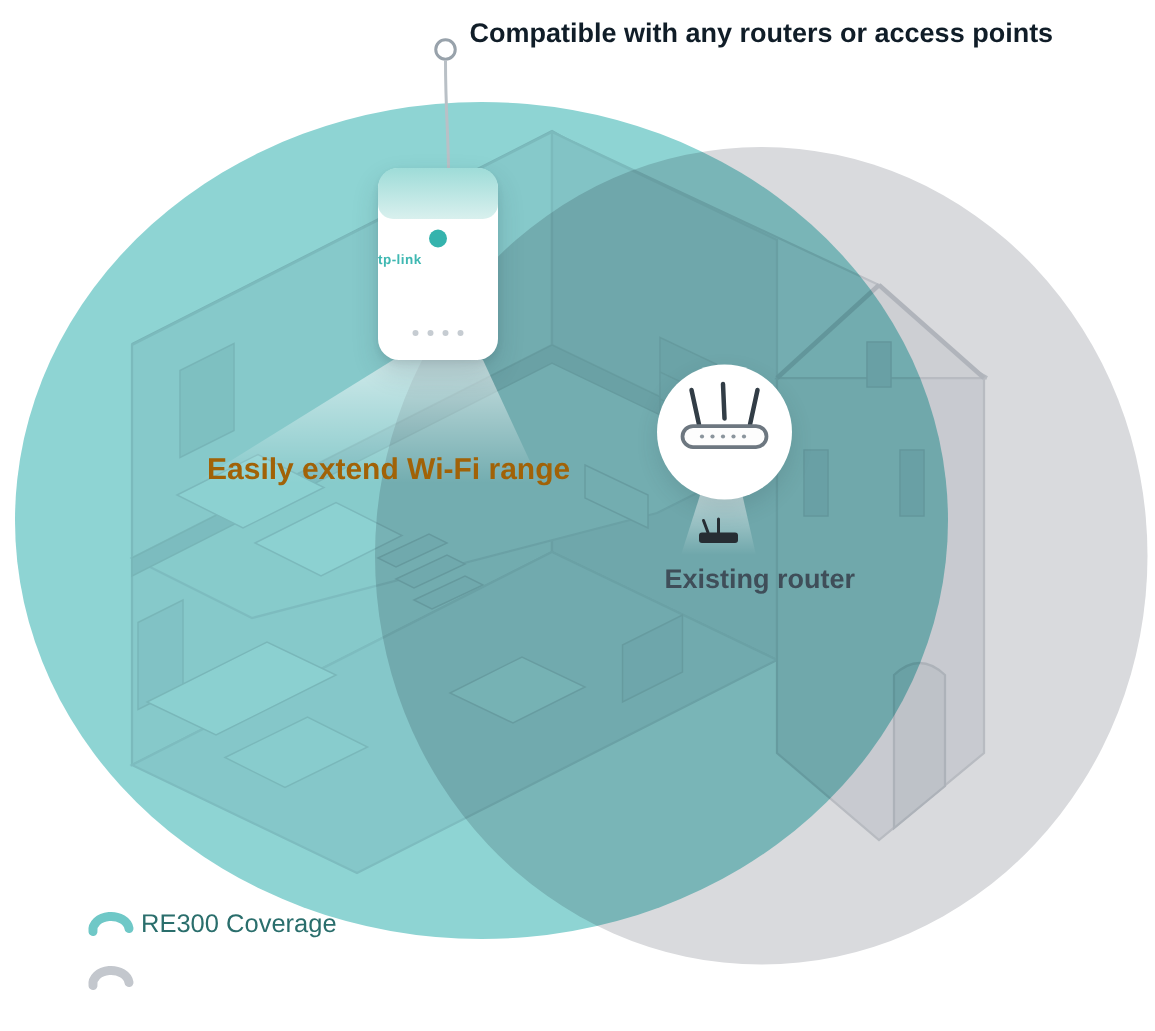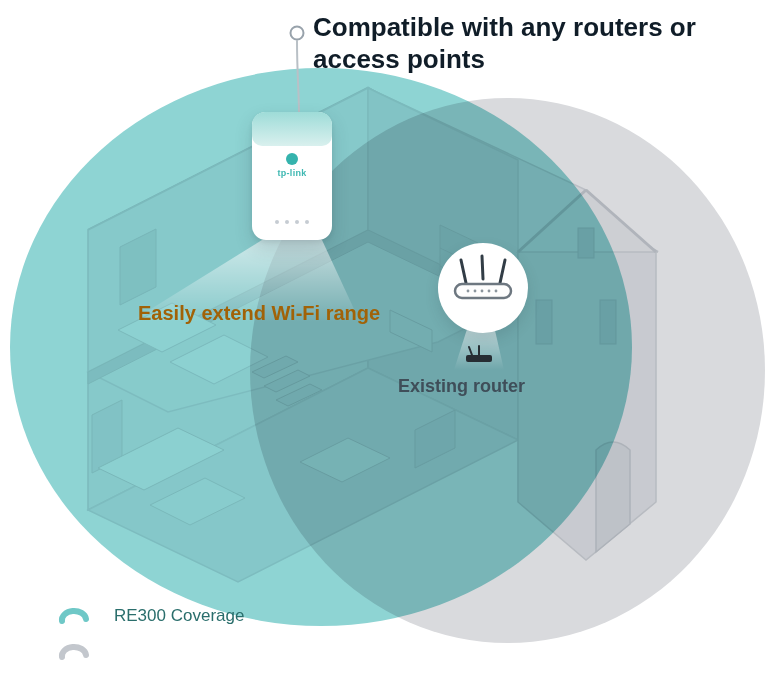--- a/index.html
+++ b/index.html
@@ -22,52 +22,52 @@
     box-shadow:0 8px 18px rgba(40,60,70,.18), 0 2px 4px rgba(40,60,70,.10);
   }
   #device .dev-top{
     height:34px;border-radius:13px 13px 10px 10px;
     background:linear-gradient(180deg,#9edcd8 0%,#d9f0ee 100%);
   }
   #device .logo-dot{
     width:12px;height:12px;border-radius:50%;background:#35b3ad;margin:7px auto 3px auto;
   }
   #device .brand{
-    text-align:center;color:#3fb8b2;font-size:9px;font-weight:bold;letter-spacing:.3px;
+    color:#3fb8b2;font-size:9px;font-weight:bold;letter-spacing:.3px;
   }
   #device .leds{
     position:absolute;bottom:16px;left:0;width:100%;
     display:flex;justify-content:center;gap:6px;
   }
   #device .leds i{width:4px;height:4px;border-radius:50%;background:#c6ccd2;}
   
   #connector{position:absolute;left:288px;top:24px;z-index:4;}
   
   #title{
     position:absolute;left:313px;top:12px;width:400px;z-index:5;
-    color:#101d28;font-size:26px;font-weight:bold;line-height:1.22;
+    color:#101d28;font-size:18px;font-weight:bold;line-height:1.22;
   }
   #extend-label{
     position:absolute;left:138px;top:302px;z-index:5;
     color:#a16207;font-size:20px;font-weight:bold;
   }
   #existing-router-label{
-    position:absolute;left:398px;top:376px;width:172px;text-align:left;z-index:5;
+    position:absolute;left:398px;top:376px;width:172px;text-align:right;z-index:5;
     color:#3f4e59;font-size:18px;font-weight:bold;
   }
   
   #router-bubble{
     position:absolute;left:438px;top:243px;width:90px;height:90px;z-index:4;
     background:#ffffff;border-radius:50%;
     box-shadow:0 6px 14px rgba(40,60,70,.15);
   }
   #floor-router{position:absolute;left:462px;top:344px;z-index:4;}
   
   .legend-item{
-    position:absolute;left:58px;display:flex;align-items:center;gap:24px;z-index:5;
+    position:absolute;left:58px;display:flex;align-items:center;gap:4px;z-index:5;
   }
   #legend-re300{top:606px;}
   #legend-router{top:642px;}
   .legend-item .lbl{color:#2a6e6c;font-size:17px;font-weight:500;}
 </style>
 </head>
 <body>
 
 <div id="canvas">
 

